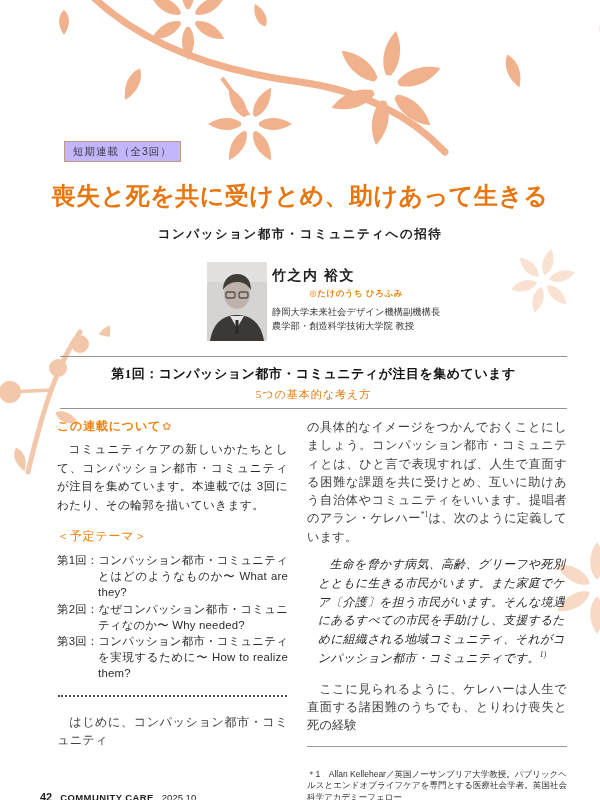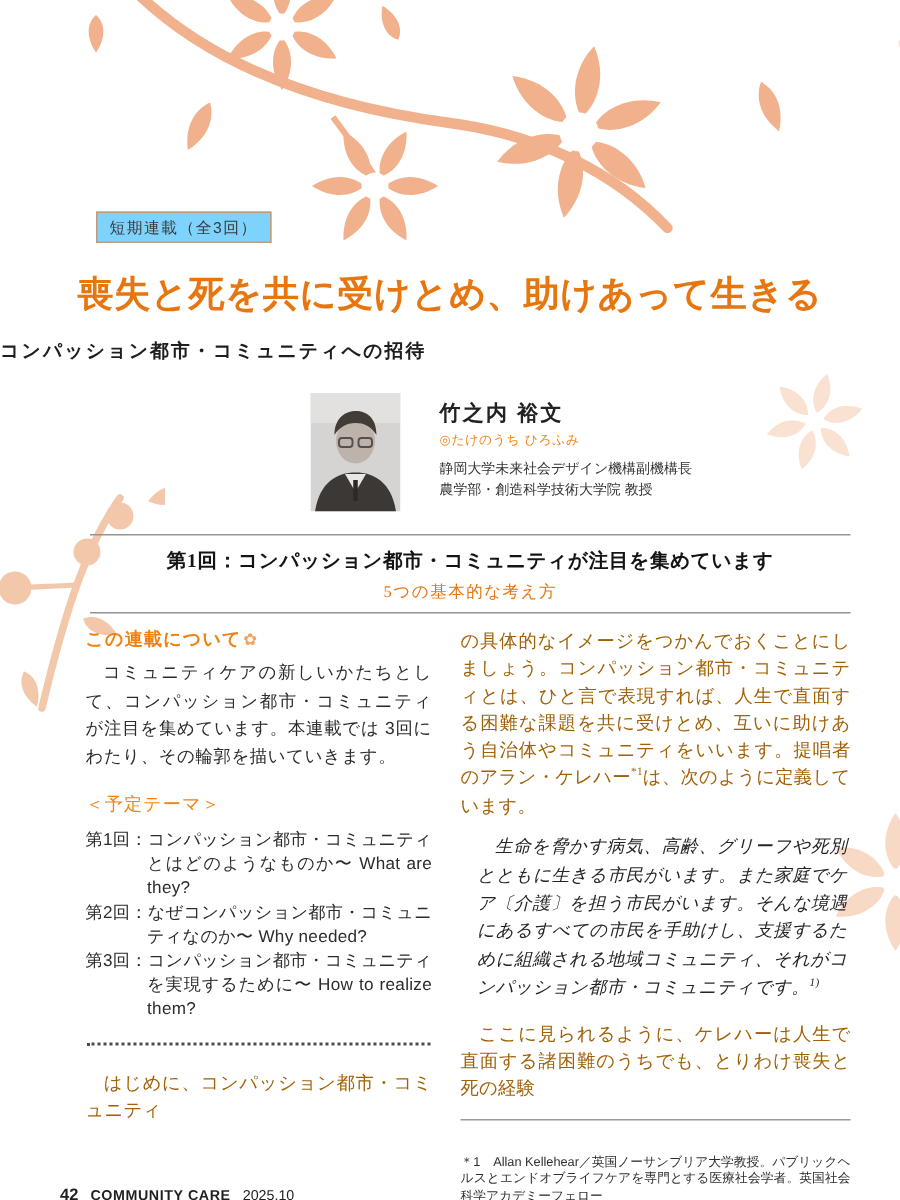--- a/index.html
+++ b/index.html
@@ -9,37 +9,37 @@
     background:#ffffff; overflow:hidden;
     font-family:"Liberation Sans","DejaVu Sans",sans-serif;
     color:#262626;
   }
   .deco { position:absolute; z-index:0; pointer-events:none; }
   .content { z-index:1; }
 
   .badge {
     position:absolute; left:64px; top:141px; z-index:2;
     border:1px solid #c49a7e; padding:3px 8px 2px;
-    font-size:10.5px; letter-spacing:1px; color:#3a3a3a; background:#7dd3fc;
+    font-size:10.5px; letter-spacing:1px; color:#3a3a3a; background:#c4b5fd;
   }
   .main-title {
     position:absolute; left:0; right:0; top:180px; z-index:2;
     text-align:center; font-family:"Liberation Serif","DejaVu Serif",serif;
     font-weight:bold; font-size:24px; letter-spacing:0.5px; color:#e8760e;
   }
   .sub-title {
     position:absolute; left:0; right:0; top:226px; z-index:2;
-    text-align:left; font-family:"Liberation Serif","DejaVu Serif",serif;
+    text-align:center; font-family:"Liberation Serif","DejaVu Serif",serif;
     font-weight:bold; font-size:12.5px; letter-spacing:1.5px; color:#1e1e1e;
   }
 
-  .author { position:absolute; left:207px; top:262px; z-index:2; display:flex; gap:26px; }
+  .author { position:absolute; left:207px; top:262px; z-index:2; display:flex; gap:5px; }
   .photo { width:60px; height:79px; flex:0 0 60px; }
   .author-name { font-size:14px; font-weight:bold; color:#222; letter-spacing:1.5px; margin-top:5px; }
-  .author-kana { font-size:8.5px; font-weight:normal; color:#f0820f; margin-top:3px; letter-spacing:0.5px; }
+  .author-kana { font-size:8.5px; font-weight:bold; color:#f0820f; margin-top:3px; letter-spacing:0.5px;text-align:center; }
   .author-affil { font-size:9.3px; color:#333; line-height:13.5px; }
   .author-affil.first { margin-top:6px; }
 
   .section-header {
     position:absolute; left:60px; right:33px; top:356px; z-index:2;
     border-top:1px solid #979390; border-bottom:1px solid #979390;
     text-align:center; padding:8px 0 6px; background:transparent;
   }
   .sec-title { font-family:"Liberation Serif","DejaVu Serif",serif; font-weight:bold; font-size:13px; letter-spacing:0.5px; color:#141414; }
   .sec-sub { font-family:"Liberation Serif","DejaVu Serif",serif; font-weight:normal; font-size:11px; letter-spacing:1px; color:#e8760e; margin-top:4px; }
@@ -56,21 +56,21 @@
   }
   .themes-heading { font-size:12px; font-weight:normal; color:#f0820f; letter-spacing:0.8px; margin:14px 0 7px; }
   .theme-item {
     font-size:11.4px; line-height:16.2px; color:#2b2b2b;
     padding-left:3.6em; text-indent:-3.6em; text-align:justify; letter-spacing:0.2px;
   }
   .dotted-separator { border-bottom:2px dotted #4c4c4c; height:1px; margin:13px 1px 16px; }
 
   .serif-para {
     font-family:"Liberation Serif","DejaVu Serif",serif;
-    font-size:12.2px; line-height:18.3px; color:#a16207;
+    font-size:12.2px; line-height:18.3px; color:#404040;
     text-align:justify; letter-spacing:0.2px;
   }
   .indent { text-indent:1em; }
   .serif-para + .serif-para { margin-top:0; }
   sup { font-size:7.5px; vertical-align:super; line-height:0; }
 
   .quote {
     font-family:"Liberation Serif","DejaVu Serif",serif; font-style:italic;
     font-size:11.8px; line-height:18.8px; color:#252525;
     margin:9px 2px 0 11px; text-align:justify; text-indent:1em; letter-spacing:0.3px;

